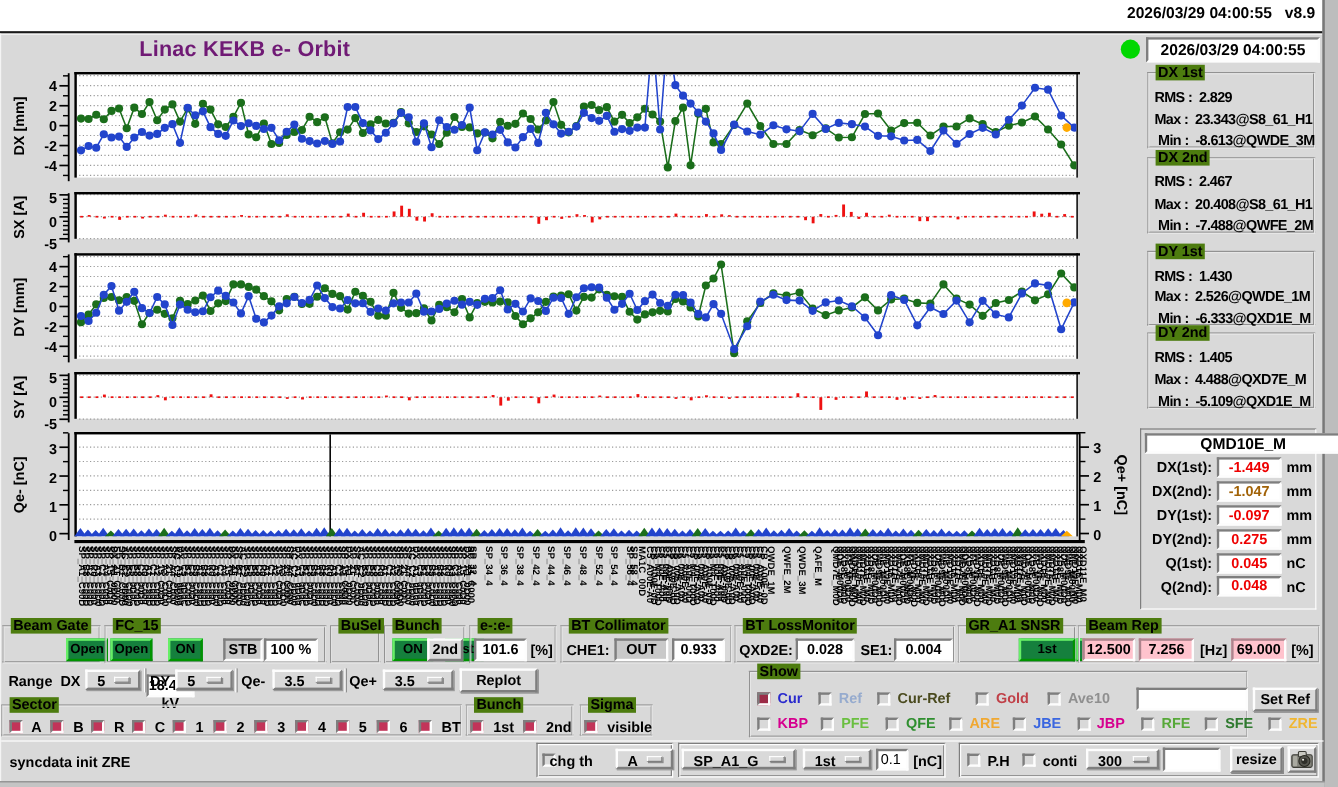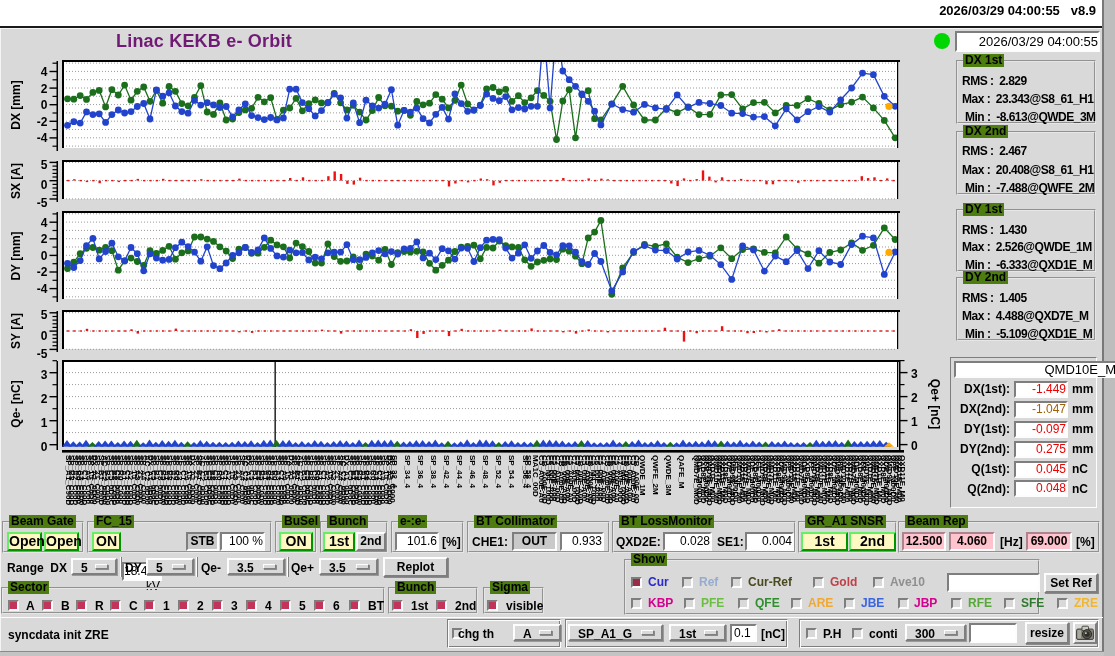--- a/index.html
+++ b/index.html
@@ -2,28 +2,28 @@
 <html><head><meta charset="utf-8"><style>
 html,body{margin:0;padding:0;width:1115px;height:656px;overflow:hidden;
  font-family:"Liberation Sans",sans-serif;background:#c0c0c0;}
 *{box-sizing:border-box;}
 .abs{position:absolute;}
 .b{font-weight:bold;}
 .panel{position:absolute;left:0;top:28px;width:1104px;height:623px;background:#d9d9d9;
  border-left:1px solid #f4f4f4;border-top:1px solid #f4f4f4;}
 .gb{position:absolute;border:2px groove #e6e6e6;}
 .gbt{position:absolute;top:-8px;left:5px;background:#4d7c0f;padding:0 2px;font-weight:bold;font-size:12px;line-height:13px;white-space:nowrap;}
-.btn-g{position:absolute;background:#fef9c3;border:2px solid;border-color:#66ef66 #009300 #009300 #66ef66;
- font-weight:bold;font-size:14px;text-align:center;color:#000;}
+.btn-g{position:absolute;background:#15803d;border:2px solid;border-color:#66ef66 #009300 #009300 #66ef66;
+ font-weight:bold;font-size:11px;text-align:center;color:#000;margin-left:48px;}
 .btn-r{position:absolute;background:#d9d9d9;border:2px solid;border-color:#fdfdfd #7e7e7e #7e7e7e #fdfdfd;
  font-weight:bold;font-size:12px;text-align:center;color:#000;}
 .sunk{position:absolute;background:#c9c9c9;border:2px solid;border-color:#7e7e7e #fdfdfd #fdfdfd #7e7e7e;
  font-weight:bold;font-size:12px;text-align:center;color:#000;}
 .ent{position:absolute;background:#fff;border:2px solid;border-color:#7e7e7e #fdfdfd #fdfdfd #7e7e7e;
- font-weight:normal;font-size:12px;text-align:right;color:#000;}
+ font-weight:bold;font-size:12px;text-align:center;color:#000;}
 .pink{position:absolute;background:#ffc3cd;border:2px solid;border-color:#ad848d #fdfdfd #fdfdfd #ad848d;
  font-weight:bold;font-size:12px;text-align:center;color:#000;}
 .lbl{position:absolute;font-weight:bold;font-size:12px;color:#000;white-space:nowrap;}
 .cb{position:absolute;width:11px;height:11px;border:2px solid;border-color:#7e7e7e #fdfdfd #fdfdfd #7e7e7e;}
 .combo{position:absolute;background:#d9d9d9;border:2px solid;border-color:#fdfdfd #7e7e7e #7e7e7e #fdfdfd;
  box-shadow:1px 1px 0 #9a9a9a;font-weight:bold;font-size:12px;color:#000;}
 .cind{position:absolute;width:13px;height:5px;background:#d9d9d9;border:1px solid;border-color:#fdfdfd #7e7e7e #7e7e7e #fdfdfd;box-shadow:1px 1px 0 #8a8a8a;}
 .vsep{position:absolute;width:2px;background:#d9d9d9;border-left:1px solid #fdfdfd;border-right:1px solid #7e7e7e;}
 </style></head><body>
 <div class="abs" style="left:0;top:0;width:1102px;height:26px;background:#fff"></div>
@@ -1345,21 +1345,21 @@
 <div class="ent" style="left:745px;top:532px;width:49px;height:19px;line-height:15px">0.004</div>
 <div class="gb" style="left:798px;top:521px;width:99px;height:32px">
     <div class="gbt">GR_A1 SNSR</div>
   </div>
 <div class="btn-g" style="left:801px;top:532px;width:47px;height:19px;line-height:15px">1st</div>
 <div class="btn-g" style="left:849px;top:532px;width:47px;height:19px;line-height:15px">2nd</div>
 <div class="gb" style="left:898px;top:521px;width:202px;height:32px">
     <div class="gbt">Beam Rep</div>
   </div>
 <div class="pink" style="left:902px;top:532px;width:44px;height:19px;line-height:15px">12.500</div>
-<div class="pink" style="left:949px;top:532px;width:46px;height:19px;line-height:15px">4.060</div>
+<div class="pink" style="left:949px;top:532px;width:46px;height:19px;line-height:15px">7.256</div>
 <div class="lbl" style="left:1000px;top:535px">[Hz]</div>
 <div class="pink" style="left:1026px;top:532px;width:46px;height:19px;line-height:15px">69.000</div>
 <div class="lbl" style="left:1076px;top:535px">[%]</div>
 <div class="lbl" style="left:7px;top:561px">Range&nbsp; DX</div>
 <div class="combo" style="left:71px;top:558px;width:46px;height:17px">
     <span style="position:absolute;left:8px;top:1px">5</span>
     <span class="cind" style="right:7px;top:4px"></span>
   </div>
 <div class="vsep" style="left:120px;top:557px;height:20px"></div>
 <div class="lbl" style="left:125px;top:561px">DY</div>

